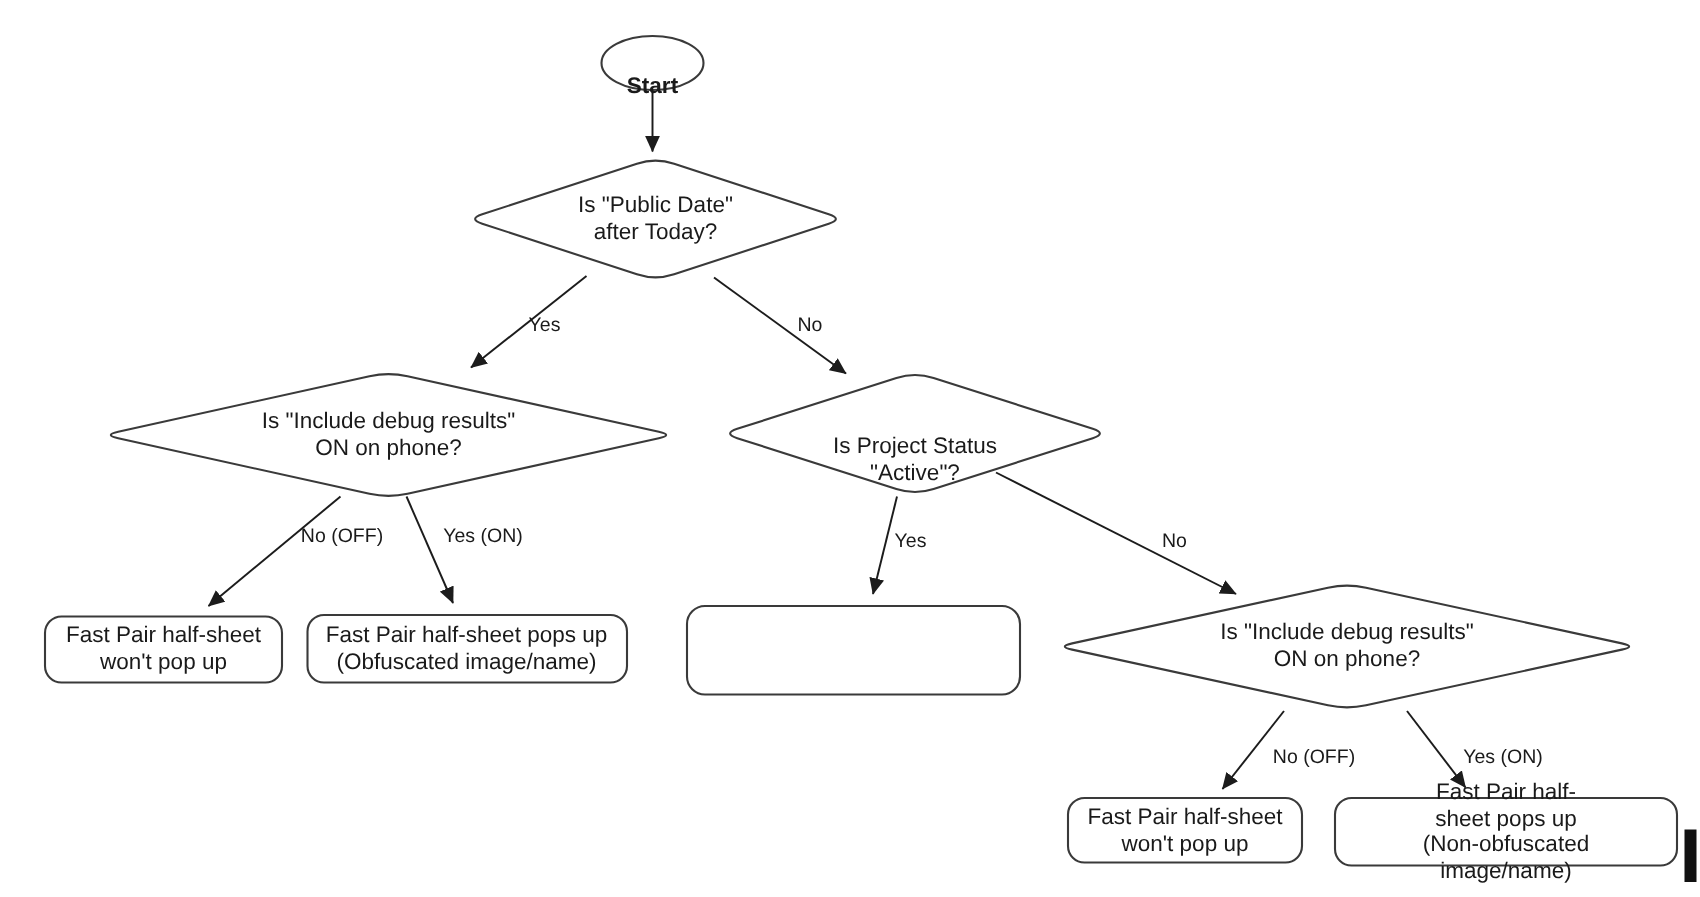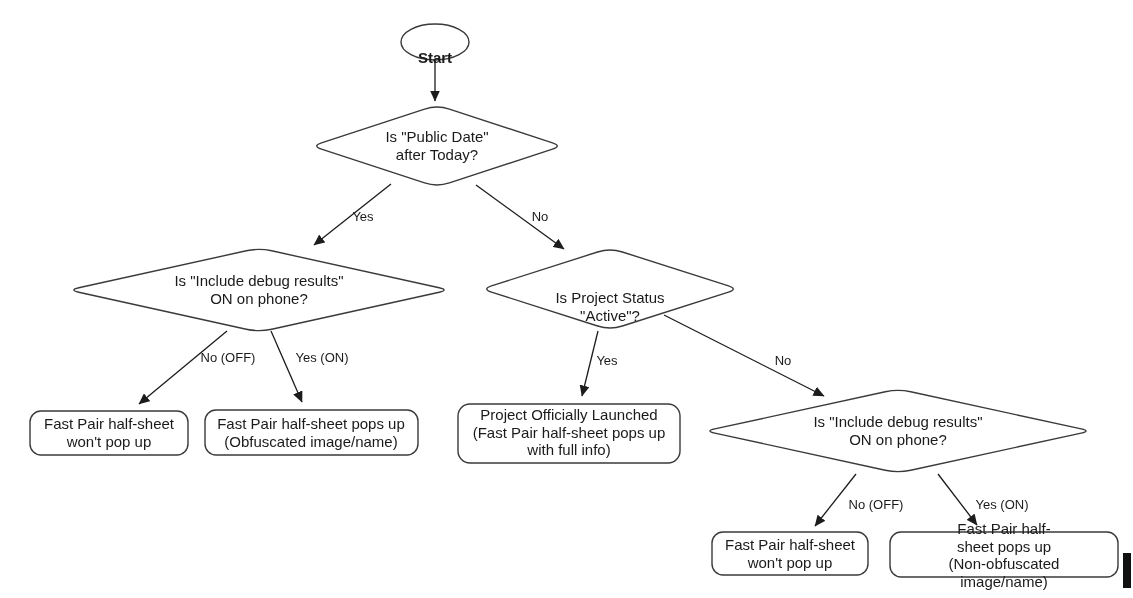--- a/index.html
+++ b/index.html
@@ -93,23 +93,20 @@
 
   <div class="lbl" style="left:898px; top:431px;">Is "Include debug results"
 ON on phone?</div>
 
   <div class="lbl" style="left:109px; top:433px;">Fast Pair half-sheet
 won't pop up</div>
 
   <div class="lbl" style="left:311px; top:433px;">Fast Pair half-sheet pops up
 (Obfuscated image/name)</div>
 
-  <div class="lbl" style="left:569px; top:433px;">Project Officially Launched
-(Fast Pair half-sheet pops up
-with full info)</div>
 
   <div class="lbl" style="left:790px; top:554px;">Fast Pair half-sheet
 won't pop up</div>
 
   <div class="lbl" style="left:1004px; top:555px;">Fast Pair half-sheet pops up
 (Non-obfuscated image/name)</div>
 
   <div class="edge-lbl" style="left:363px; top:216px;">Yes</div>
 
   <div class="edge-lbl" style="left:540px; top:216px;">No</div>

